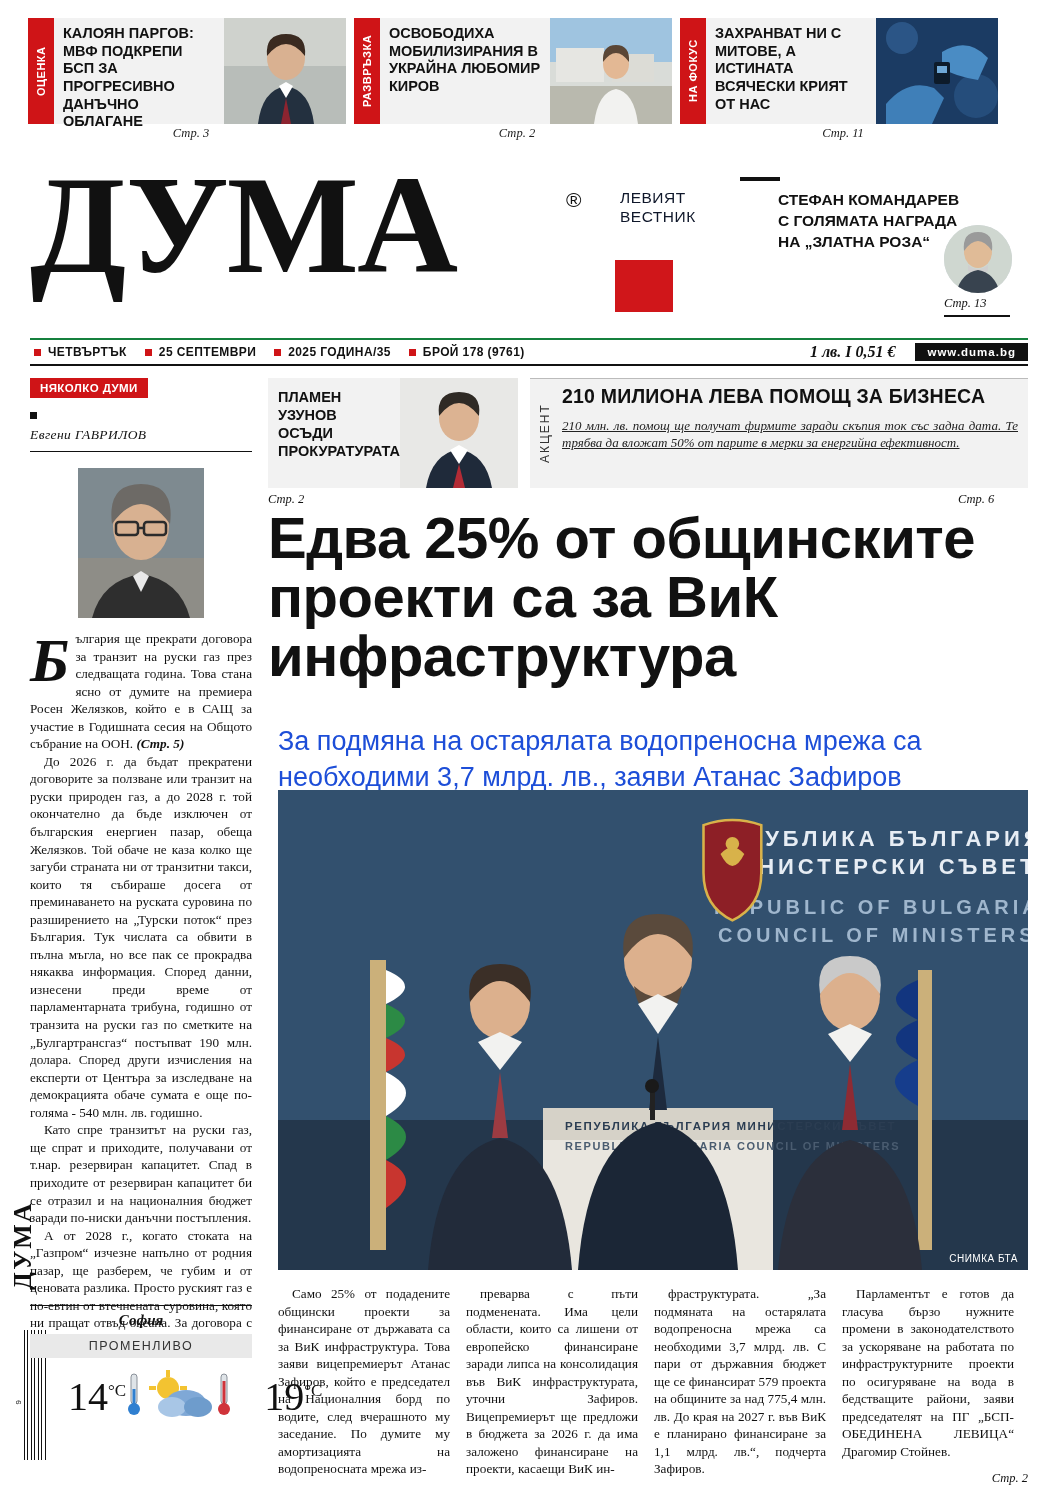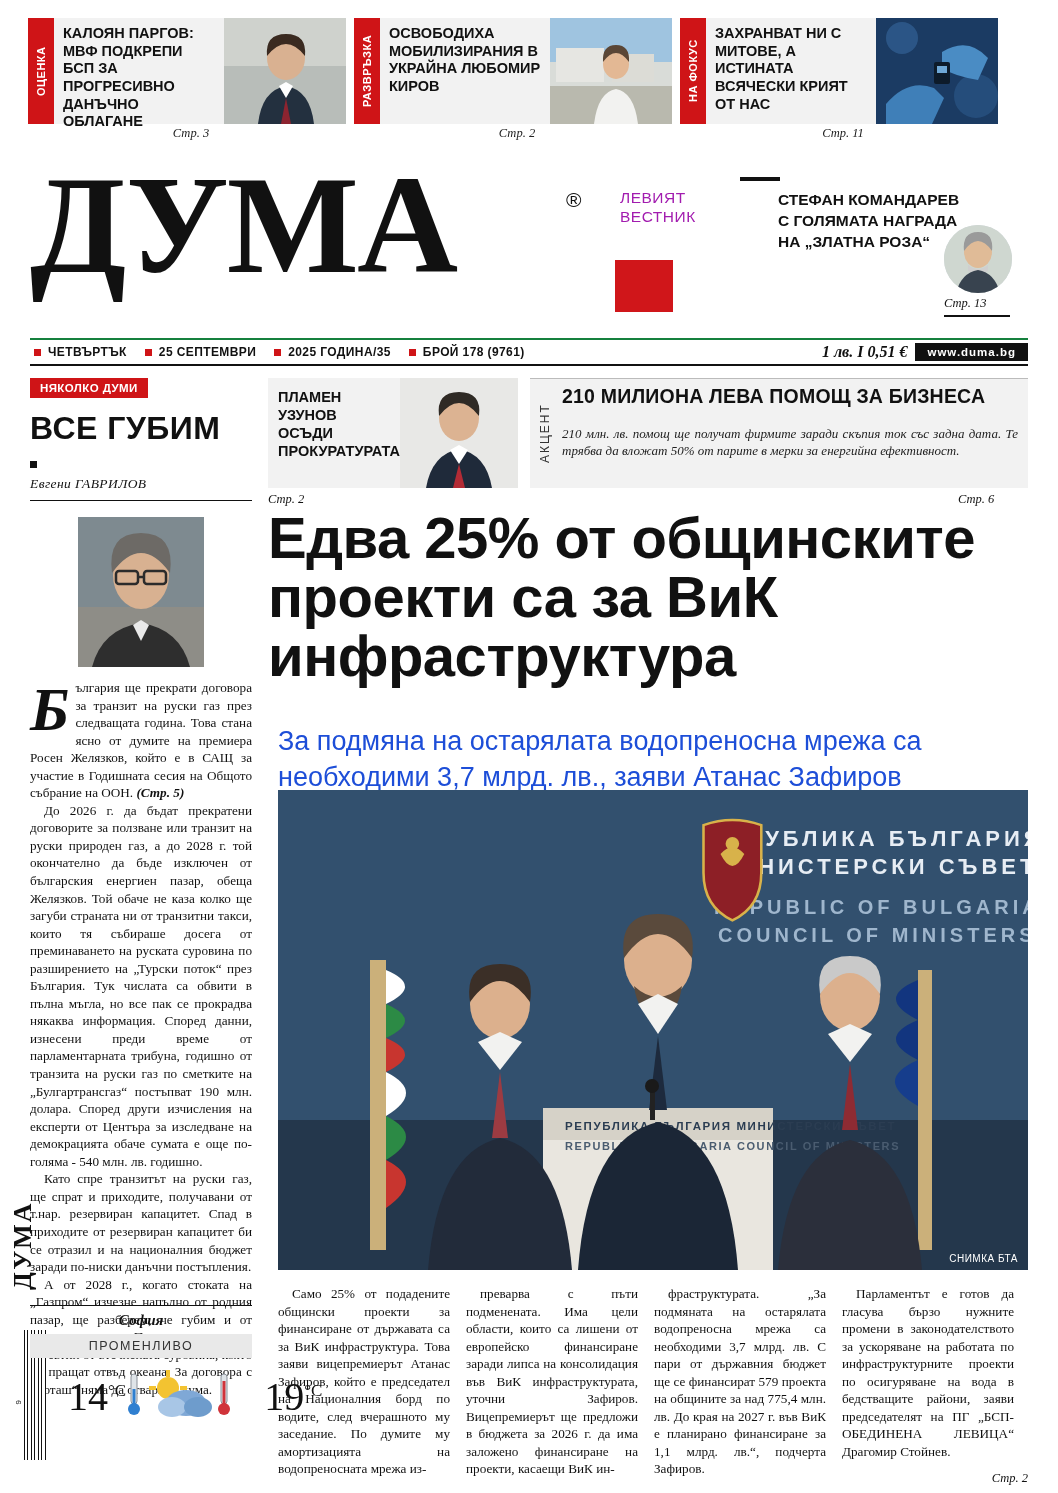--- a/index.html
+++ b/index.html
@@ -58,21 +58,21 @@
   .logo-reg {
     position:absolute; left:566px; top:38px;
     font-size:21px; color:#111; font-family:"Liberation Sans", sans-serif;
   }
   .logo-red {
     position:absolute; left:615px; top:110px; width:58px; height:52px; background:#d0161a;
   }
   .levi {
     position:absolute; left:620px; top:38px;
     font-family:"Liberation Sans", sans-serif;
-    font-size:15.5px; line-height:1.25; color:#a21caf; letter-spacing:0.5px;
+    font-size:15.5px; line-height:1.25; color:#0f172a; letter-spacing:0.5px;
   }
   .md-rule { position:absolute; left:740px; top:27px; width:40px; height:4px; background:#111; }
   .md-text {
     position:absolute; left:778px; top:40px; width:190px;
     font-family:"Liberation Sans", sans-serif; font-weight:bold;
     font-size:15.5px; line-height:1.35; color:#111; text-transform:uppercase;
   }
   .md-photo {
     position:absolute; left:944px; top:75px; width:68px; height:68px; border-radius:50%;
     overflow:hidden; background:#cfd6dd;
@@ -86,21 +86,21 @@
     border-top:2px solid #15803d; border-bottom:2px solid #111;
     display:flex; align-items:center;
     font-family:"Liberation Sans", sans-serif; font-size:12px; font-weight:bold;
     letter-spacing:0.4px; color:#111;
   }
   .infobar .sq { width:7px; height:7px; background:#cf1417; margin:0 7px 0 4px; display:inline-block; }
   .infobar .it { margin-right:14px; }
   .infobar .price {
     margin-left:auto; font-family:"Liberation Serif", serif;
     font-style:italic; font-weight:bold; font-size:16px; letter-spacing:0;
-    margin-right:8px;
+    margin-right:20px;
   }
   .infobar .web {
     background:#111; color:#fff; font-size:11.5px; padding:3px 12px; letter-spacing:1px;
   }
 
   
   .leftcol { position:absolute; left:30px; top:378px; width:222px; }
   .nd-tag {
     display:inline-block; background:#cf1417; color:#fff;
     font-family:"Liberation Sans", sans-serif; font-weight:bold; font-size:11.5px;
@@ -182,21 +182,21 @@
     width:30px; font-family:"Liberation Sans", sans-serif; font-size:12px; letter-spacing:2px;
     writing-mode:vertical-rl; transform:rotate(180deg);
     display:flex; align-items:center; justify-content:center; color:#333; text-transform:uppercase;
   }
   .ac-body { flex:1; padding:6px 10px 0 2px; }
   .ac-head {
     font-family:"Liberation Sans", sans-serif; font-weight:bold; font-size:19.5px;
     color:#111; text-transform:uppercase; letter-spacing:0.2px;
   }
   .ac-sub {
-    margin-top:18px; font-style:italic; font-size:13px; line-height:1.3; text-align:justify; color:#222;
+    margin-top:10px; font-style:italic; font-size:13px; line-height:1.3; text-align:justify; color:#222;text-decoration:underline;
   }
   .ac-page { position:absolute; left:958px; top:492px; font-style:italic; font-size:12.5px; }
 
   
   .headline {
     position:absolute; left:268px; top:508px; width:760px;
     font-family:"Liberation Sans", sans-serif; font-weight:bold;
     font-size:58px; line-height:1.02; letter-spacing:-0.5px; color:#111;
   }
   .subhead {
@@ -325,21 +325,20 @@
     <span class="sq"></span>
     <span class="it">2025 ГОДИНА/35</span>
     <span class="sq"></span>
     <span class="it">БРОЙ 178 (9761)</span>
     <span class="price">1 лв. I 0,51 €</span>
     <span class="web">www.duma.bg</span>
   </div>
 
   <div class="leftcol">
     <div class="nd-tag">НЯКОЛКО ДУМИ</div>
-    <div class="nd-title">ВСЕ ГУБИМ</div>
     <div class="nd-dot"></div>
     <div class="nd-author">Евгени ГАВРИЛОВ</div>
     <div class="nd-rule"></div>
     <div class="nd-photo">
       <svg width="126" height="150" viewBox="0 0 126 150">
         <rect width="126" height="150" fill="#8e8d87"></rect>
         <rect x="0" y="0" width="126" height="90" fill="#7e8a90"></rect>
         <ellipse cx="63" cy="58" rx="28" ry="34" fill="#d8b191"></ellipse>
         <path d="M34 56 q29 -40 58 0 q5 -40 -29 -40 q-34 0 -29 40z" fill="#6d6a66"></path>
         <rect x="38" y="54" width="22" height="13" rx="3" fill="none" stroke="#2b2b2b" stroke-width="2.5"></rect>

